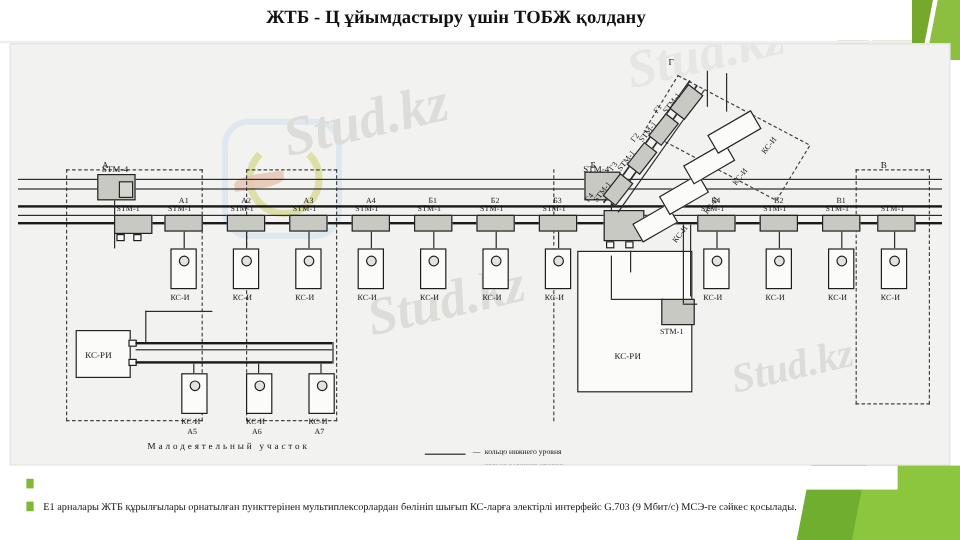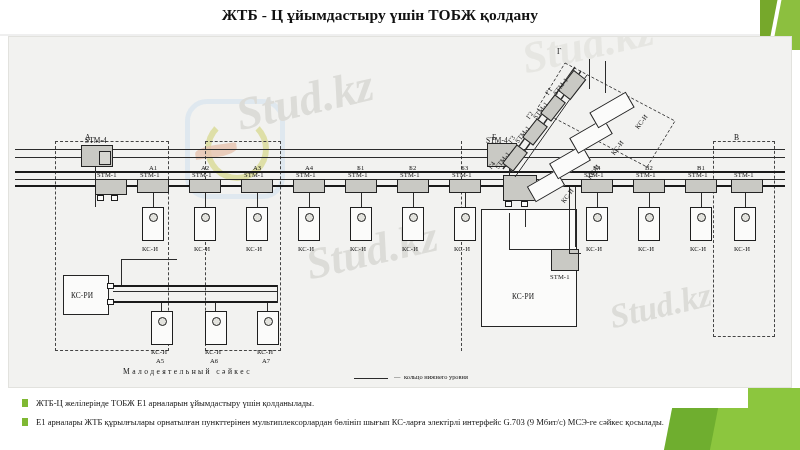--- a/index.html
+++ b/index.html
@@ -439,21 +439,21 @@
     <div class="lbl" style="left:196px;top:311px;">КС-И</div>
     <div class="lbl" style="left:201px;top:320px;">А6</div>
 
     <div class="ln vline" style="left:258px;top:266px;height:8px;"></div>
     <div class="ksi" style="left:248px;top:274px;">
       <div class="bulb"></div>
     </div>
     <div class="lbl" style="left:248px;top:311px;">КС-И</div>
     <div class="lbl" style="left:253px;top:320px;">А7</div>
 
-    <div class="malo">Малодеятельный сәйкес</div>
+    <div class="malo">Малодеятельный участок</div>
 
     <div class="legend">
       <div class="legend-row">
         <div class="legend-swatch sw-thin"></div>
         <div class="legend-dash">—</div>
         <div class="legend-text">кольцо нижнего уровня</div>
       </div>
       <div class="legend-row">
 
         <div class="legend-dash">—</div>
@@ -472,18 +472,17 @@
       </div>
     </div>
 
   </div>
 
   <div class="green-bg"></div>
   <div class="green-bg2"></div>
   <div class="bottom-white"></div>
 
   <div class="bullet b1"></div>
-  <div class="para p1">ЖТБ-Ц желілерінде ТОБЖ E1 арналарын ұйымдастыру үшін қолданылады.</div>
 
   <div class="bullet b2"></div>
   <div class="para p2">E1 арналары ЖТБ құрылғылары орнатылған пункттерінен мультиплексорлардан бөлініп шығып КС-ларға электірлі интерфейс G.703 (9 Мбит/с) МСЭ-ге сәйкес қосылады.</div>
 
 </div>
 
 </body></html>

